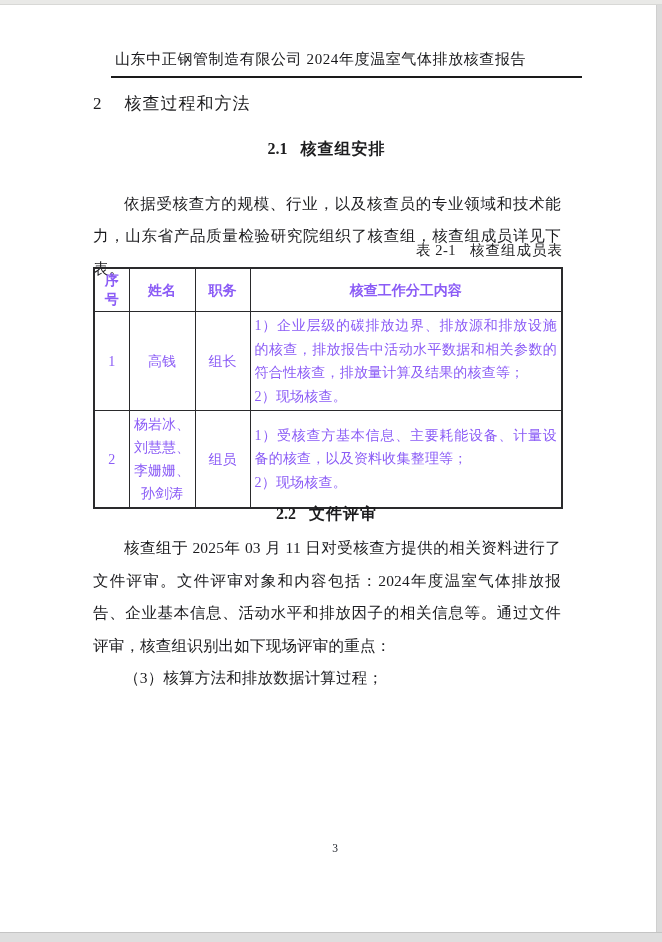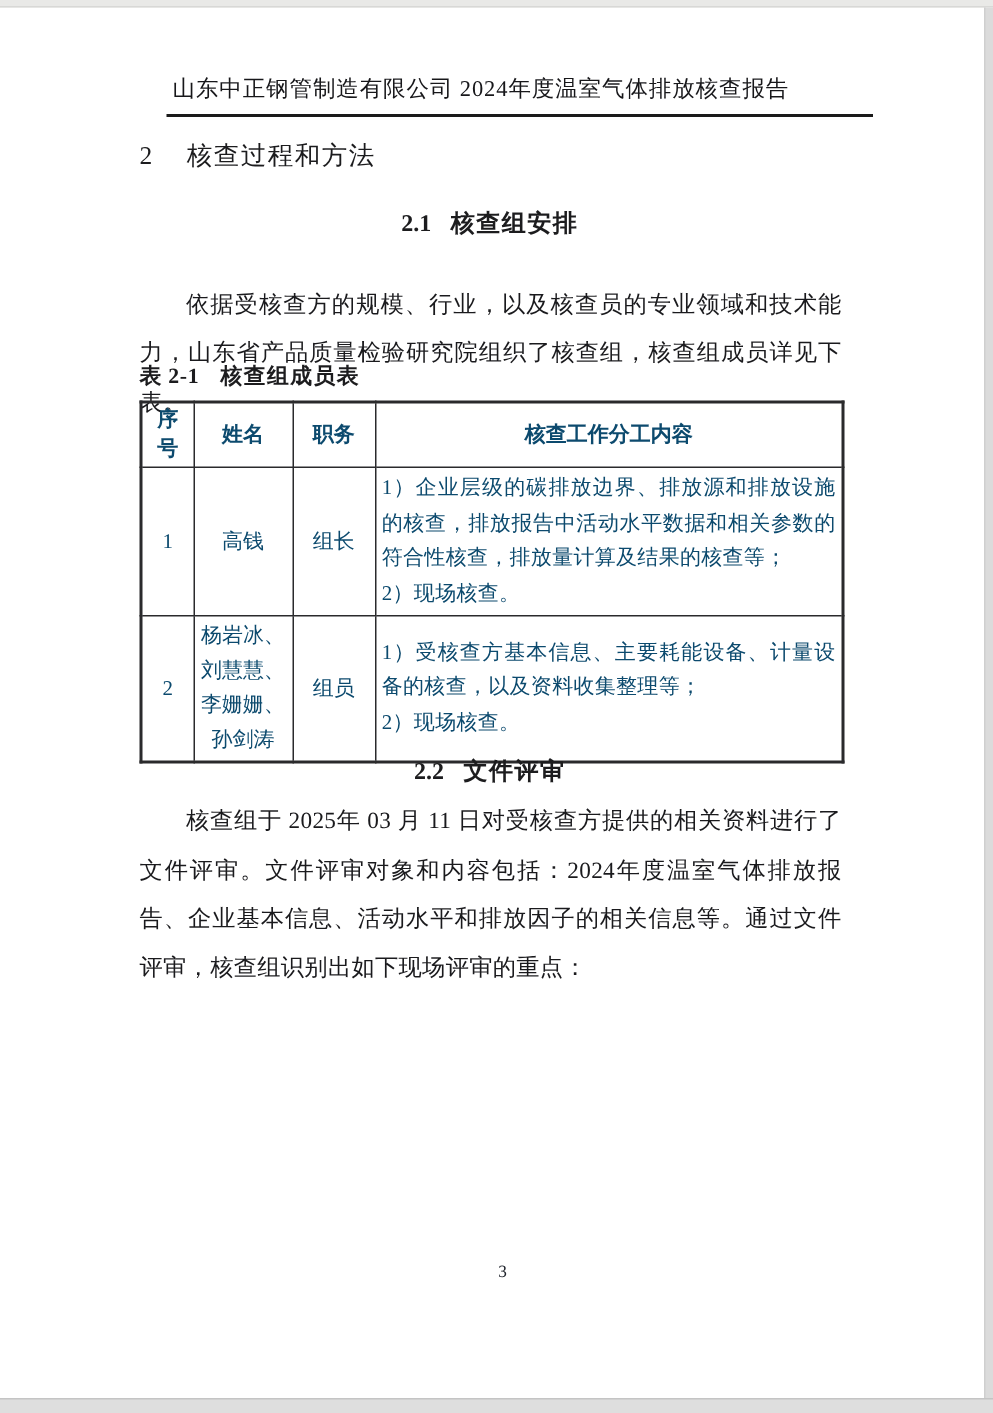--- a/index.html
+++ b/index.html
@@ -35,29 +35,29 @@
 
   .body-text{
     font-size:15.5px;line-height:32.6px;
     text-align:justify;text-indent:2em;
     letter-spacing:0.2px;color:#1a1a1d;
   }
   .p1{position:absolute;left:93px;top:172px;width:468px;}
 
   .tbl-caption{
     position:absolute;left:93px;top:241px;width:470px;
-    text-align:left;font-size:14.5px;font-weight:bold;letter-spacing:0.5px;
+    text-align:right;font-size:14.5px;font-weight:normal;letter-spacing:0.5px;
   }
   .tbl-caption .cap-title{margin-left:14px;letter-spacing:1px;}
 
   table.members{
     position:absolute;left:93px;top:267px;width:470px;
     border-collapse:collapse;table-layout:fixed;
     border:2px solid #2a2a2c;
-    font-size:14px;color:#0c4a6e;
+    font-size:14px;color:#8b5cf6;
   }
   table.members td,table.members th{
     border:1px solid #2a2a2c;vertical-align:middle;
     padding:2px 4px;box-sizing:border-box;
   }
   col.c-no{width:35px;}
   col.c-name{width:66px;}
   col.c-role{width:55px;}
   tr.head-row{height:41px;}
   tr.head-row th{font-weight:bold;text-align:center;line-height:19px;padding:2px 3px;}
@@ -138,15 +138,16 @@
   </tr>
 </tbody>
   </table>
 
 <div class="h2 h2-2">
   <span class="num">2.2</span><span>文件评审</span>
 </div>
 
 <div class="sec22-flow">
   <p class="body-text" style="position:static;">核查组于 2025年 03 月 11 日对受核查方提供的相关资料进行了文件评审。文件评审对象和内容包括：2024年度温室气体排放报告、企业基本信息、活动水平和排放因子的相关信息等。通过文件评审，核查组识别出如下现场评审的重点：</p>
+  <p class="body-text" style="position:static;">（3）核算方法和排放数据计算过程；</p>
 </div>
 
 <div class="page-number">3</div>
 
 </body></html>

